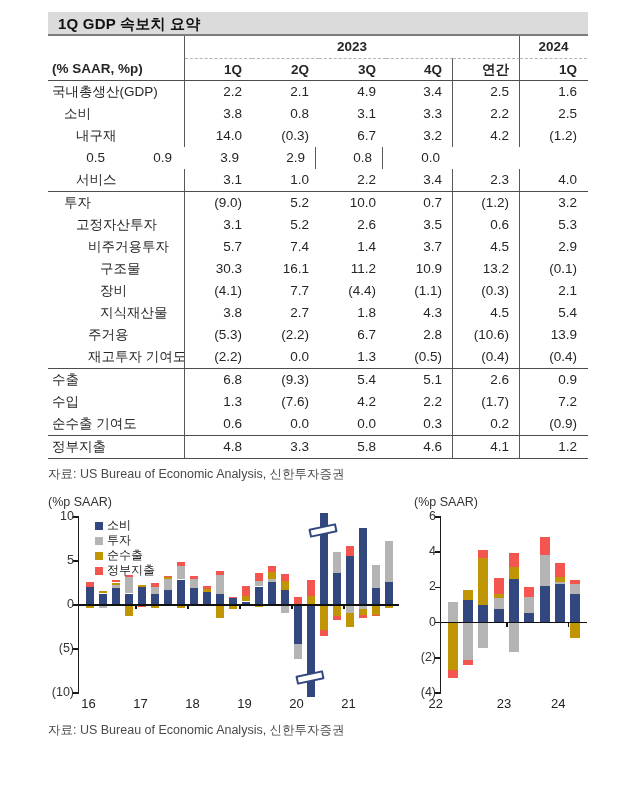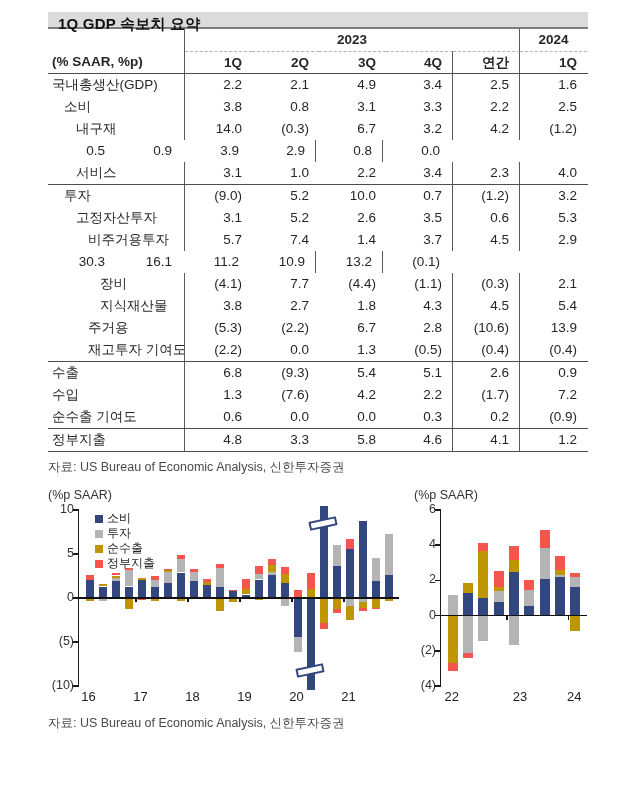--- a/index.html
+++ b/index.html
@@ -2,21 +2,21 @@
 <html><head>
 <meta charset="utf-8">
 <style>
   html,body{margin:0;padding:0;background:#ffffff;}
   .page{
     position:relative;width:630px;height:808px;background:#fff;
     font-family:"Liberation Sans","DejaVu Sans",sans-serif;color:#262626;
     box-sizing:border-box;padding:12px 42px 0 48px;overflow:hidden;
   }
   .band{
-    width:540px;height:17px;background:#DBDBDB;border-bottom:2px solid #7c7c7c;
+    width:540px;height:24px;background:#DBDBDB;border-bottom:2px solid #7c7c7c;
     box-sizing:border-box;font-size:15px;font-weight:700;color:#111;
     line-height:24px;padding-left:10px;letter-spacing:.2px;
   }
   
   .gdp-table{width:540px;font-size:13.5px;}
   .t-row{display:flex;height:22px;line-height:22px;}
   .t-label{width:137px;box-sizing:border-box;border-right:1px solid #595959;white-space:nowrap;overflow:hidden;}
   .t-cell{width:67px;box-sizing:border-box;text-align:right;padding-right:10px;}
   .t-cell.b4{border-right:1px solid #595959;}
   .t-cell.b5{border-right:1px solid #595959;}
@@ -139,20 +139,21 @@
         <div class="t-row">
           <div class="t-label" style="padding-left: 40px;">비주거용투자</div>
           <div class="t-cell">5.7</div>
           <div class="t-cell">7.4</div>
           <div class="t-cell">1.4</div>
           <div class="t-cell b4">3.7</div>
           <div class="t-cell b5">4.5</div>
           <div class="t-cell">2.9</div>
         </div>
         <div class="t-row">
+          <div class="t-label" style="padding-left: 52px;">구조물</div>
           <div class="t-cell">30.3</div>
           <div class="t-cell">16.1</div>
           <div class="t-cell">11.2</div>
           <div class="t-cell b4">10.9</div>
           <div class="t-cell b5">13.2</div>
           <div class="t-cell">(0.1)</div>
         </div>
         <div class="t-row">
           <div class="t-label" style="padding-left: 52px;">장비</div>
           <div class="t-cell">(4.1)</div>
@@ -422,21 +423,21 @@
             <div class="seg" style="left: 114px; width: 10px; top: 45.8px; height: 14.1px; background: rgb(244, 86, 79);"></div>
             <div class="seg" style="left: 129.3px; width: 10px; top: 76.6px; height: 29px; background: rgb(50, 71, 125);"></div>
             <div class="seg" style="left: 129.3px; width: 10px; top: 66.9px; height: 9.7px; background: rgb(180, 180, 180);"></div>
             <div class="seg" style="left: 129.3px; width: 10px; top: 105.6px; height: 15px; background: rgb(192, 149, 4);"></div>
             <div class="seg" style="left: 129.3px; width: 10px; top: 62.5px; height: 4.4px; background: rgb(244, 86, 79);"></div>
             <div class="baseline" style="top: 104.7px;"></div>
             <div class="xtick" style="left: 65.3px; top: 105.6px;"></div>
             <div class="xtick" style="left: 126.7px; top: 105.6px;"></div>
           </div>
       </div>
-      <div class="xlabels" style="margin-left:26px">
+      <div class="xlabels" style="margin-left:10px">
           <div class="xlab" style="left: 11.7px;">22</div>
           <div class="xlab" style="left: 80px;">23</div>
           <div class="xlab" style="left: 134.3px;">24</div>
         </div>
     </div>
   </div>
 
   <div class="source chart-src">자료: US Bureau of Economic Analysis, 신한투자증권</div>
 
 </div>

